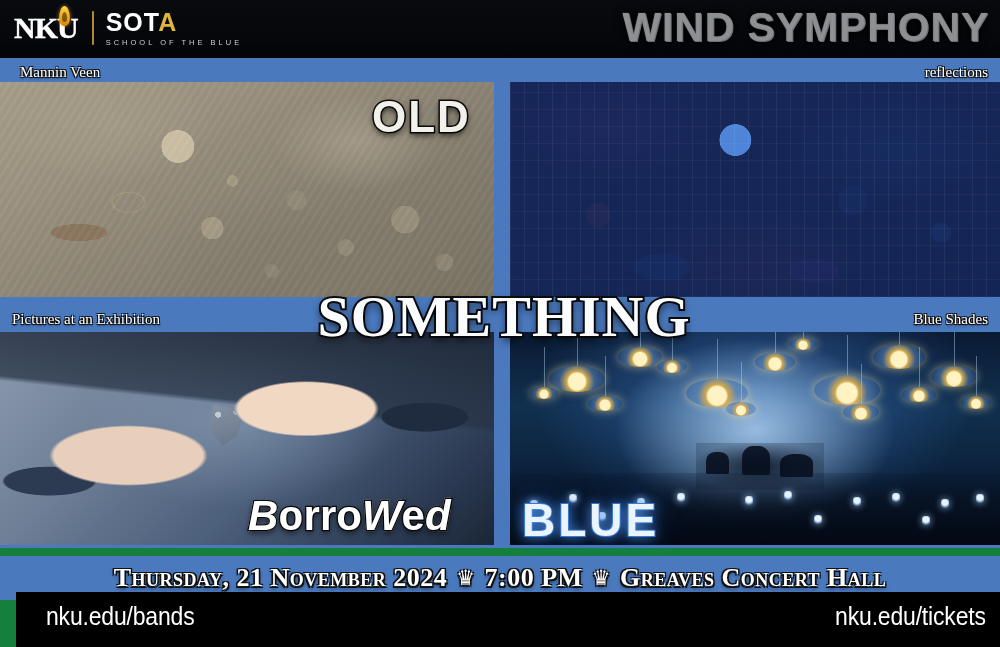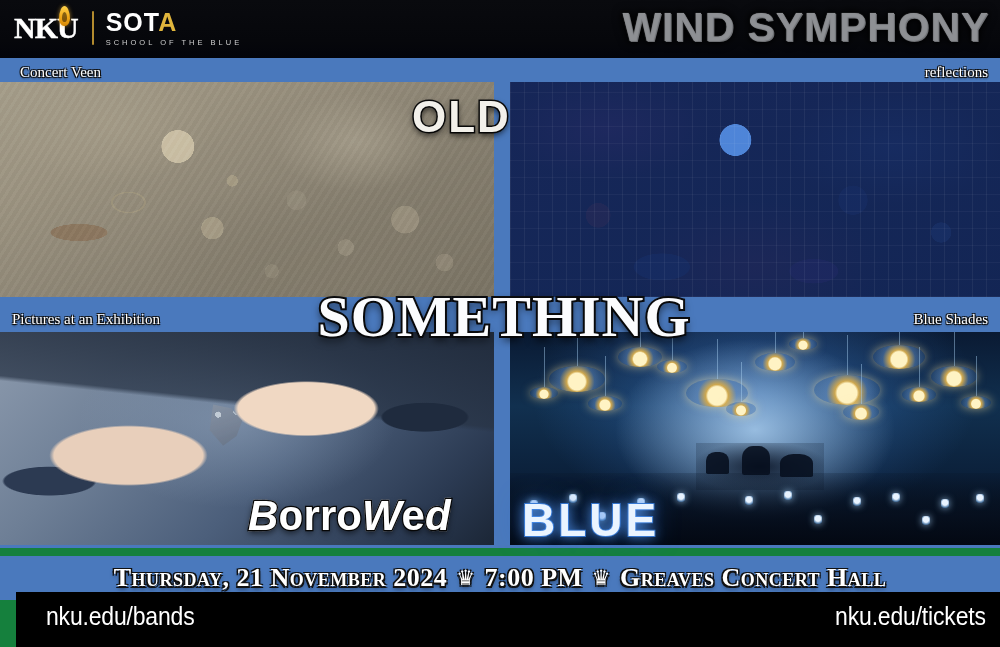--- a/index.html
+++ b/index.html
@@ -143,21 +143,21 @@
         background:linear-gradient(180deg, rgba(8,20,38,.2) 0%, rgba(6,14,28,.85) 60%, rgba(3,8,18,.95) 100%);}
   .candle{position:absolute;width:8px;height:9px;border-radius:2px;
         background:radial-gradient(circle at 50% 40%, #e8f3ff 0 40%, rgba(120,175,230,.7) 70%, transparent 100%);
         box-shadow:0 0 7px rgba(170,215,255,.75);}
 
   
   .word-old{position:absolute;left:372px;top:92px;
       font-family:"Liberation Sans",sans-serif;font-weight:700;font-size:44px;
       letter-spacing:2px;color:#f2f0ea;
       -webkit-text-stroke:3px #0b0b0b;paint-order:stroke fill;
-      text-shadow:0 3px 6px rgba(0,0,0,.75);margin-left:40px;}
+      text-shadow:0 3px 6px rgba(0,0,0,.75);}
 
   .word-new{position:absolute;left:531px;top:93px;
       font-family:"Liberation Sans",sans-serif;font-weight:700;font-size:47px;
       letter-spacing:1px;color:#ffffff;
       text-shadow:4px 5px 0 rgba(10,8,20,.92), 0 0 14px rgba(0,0,0,.6);}
 
   .word-borrowed{position:absolute;left:248px;top:492px;
       font-family:"Liberation Serif",serif;font-weight:700;font-size:42px;
       letter-spacing:0px;color:#fff;
       -webkit-text-stroke:2.5px #0a0a0a;paint-order:stroke fill;
@@ -216,21 +216,21 @@
     </div>
 
     <div class="wind-symphony">WIND SYMPHONY</div>
   </div>
 
   <div class="frame"></div>
 
   <div class="quad q-tl">
     <div class="art-old"></div>
   </div>
-  <div class="strip tl">Concert Veen</div>
+  <div class="strip tl">Mannin Veen</div>
   <div class="word-old">OLD</div>
 
   <div class="quad q-tr">
     <div class="art-new"></div>
   </div>
   <div class="strip tr">reflections</div>
 
   <div class="quad q-bl">
     <div class="art-borrowed"></div>
   </div>

